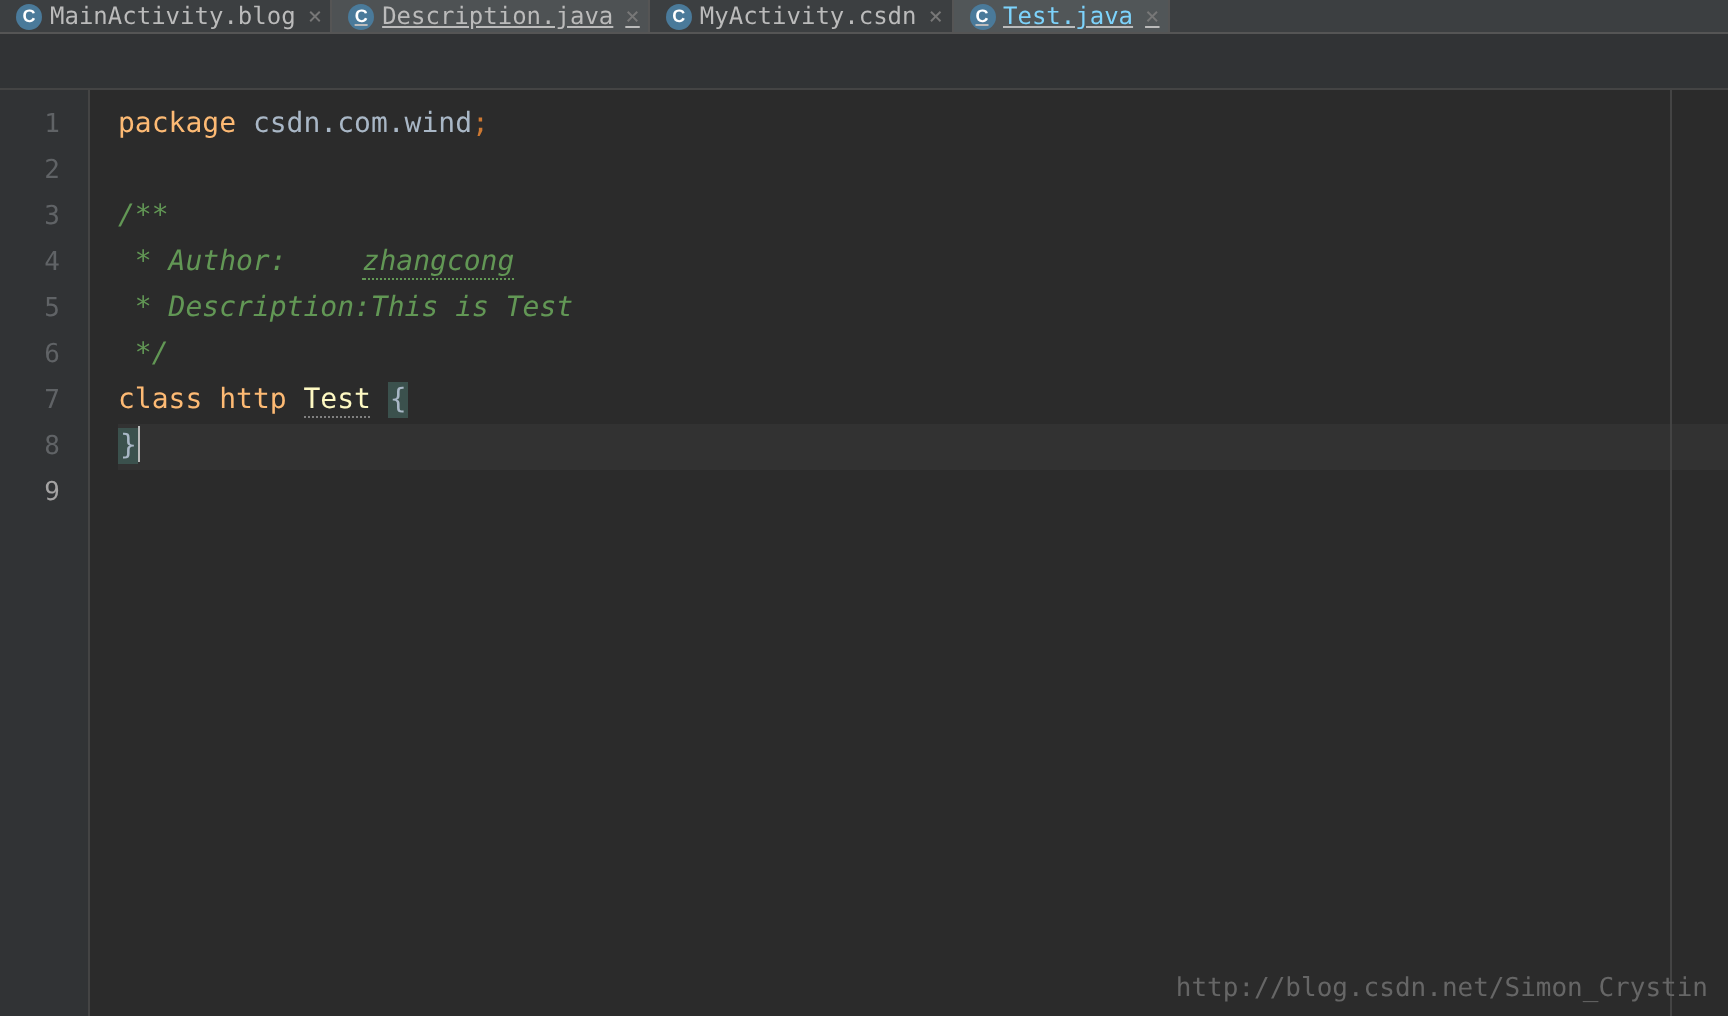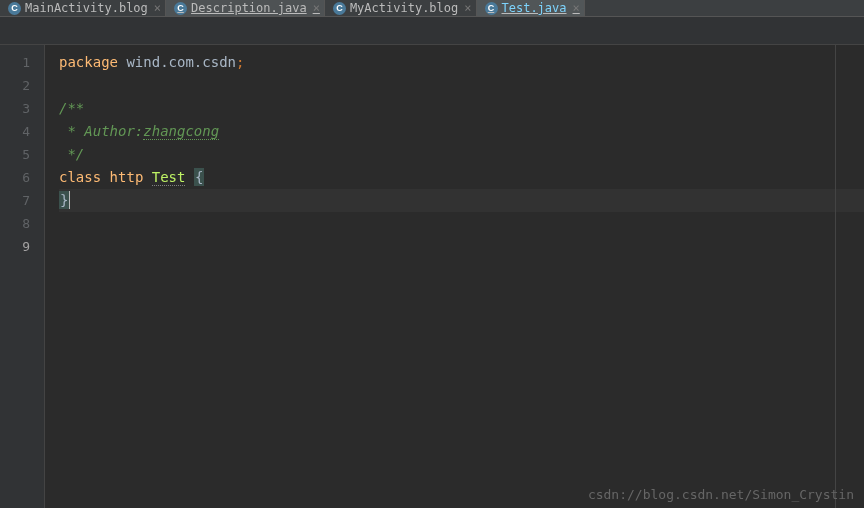--- a/index.html
+++ b/index.html
@@ -90,25 +90,25 @@
       position: relative;
     }
     .cline { height: 23px; white-space: pre; }
     .cline.current {
       background: #323232;
     }
     .kw { color: #fdba74; }
     .pkg { color: #a9b7c6; }
     .semi { color: #cc7832; }
     .comment { color: #629755; font-style: italic; }
-    .class-name { color: #bef264; }
+    .class-name { color: #fef9c3; }
     .class-underline { border-bottom: 1px dotted #808080; }
     .brace { color: #a9b7c6; }
     .brace-highlight { background: #3b514d; border: 1px solid #3b514d; }
-    .author-underline { border-bottom: 1px dotted #629755; }
+    .author-underline { border-bottom: 1px dotted #629755; margin-left: 38px; }
     .caret {
       display: inline-block;
       width: 1px;
       height: 18px;
       background: #bbbbbb;
       vertical-align: middle;
       position: relative;
       top: -1px;
     }
     .right-margin {
@@ -137,21 +137,21 @@
     <span>MainActivity.blog</span>
     <span class="close">×</span>
   </div>
   <div class="tab active">
     <span class="c-icon">C</span>
     <span>Description.java</span>
     <span class="close">×</span>
   </div>
   <div class="tab">
     <span class="c-icon">C</span>
-    <span>MyActivity.blog</span>
+    <span>MyActivity.csdn</span>
     <span class="close">×</span>
   </div>
   <div class="tab active other">
     <span class="c-icon">C</span>
     <span style="color:#7dd3fc">Test.java</span>
     <span class="close">×</span>
   </div>
 </div>
 
 <div class="breadcrumb-area"></div>
@@ -162,24 +162,25 @@
     <div class="ln">2</div>
     <div class="ln">3</div>
     <div class="ln">4</div>
     <div class="ln">5</div>
     <div class="ln">6</div>
     <div class="ln">7</div>
     <div class="ln">8</div>
     <div class="ln current">9</div>
   </div>
   <div class="code">
-    <div class="cline"><span class="kw">package</span><span class="pkg"> wind.com.csdn</span><span class="semi">;</span></div>
+    <div class="cline"><span class="kw">package</span><span class="pkg"> csdn.com.wind</span><span class="semi">;</span></div>
     <div class="cline"></div>
     <div class="cline comment">/**</div>
     <div class="cline comment"><span> * Author:</span><span class="author-underline">zhangcong</span></div>
+    <div class="cline comment"> * Description:This is Test</div>
     <div class="cline comment"> */</div>
     <div class="cline"><span class="kw">class</span> <span class="kw">http</span> <span class="class-name class-underline">Test</span> <span class="brace brace-highlight">{</span></div>
     <div class="cline current"><span class="brace brace-highlight">}</span><span class="caret"></span></div>
     <div class="right-margin"></div>
   </div>
 </div>
 
-<div class="watermark">csdn://blog.csdn.net/Simon_Crystin</div>
+<div class="watermark">http://blog.csdn.net/Simon_Crystin</div>
 
 </body></html>

